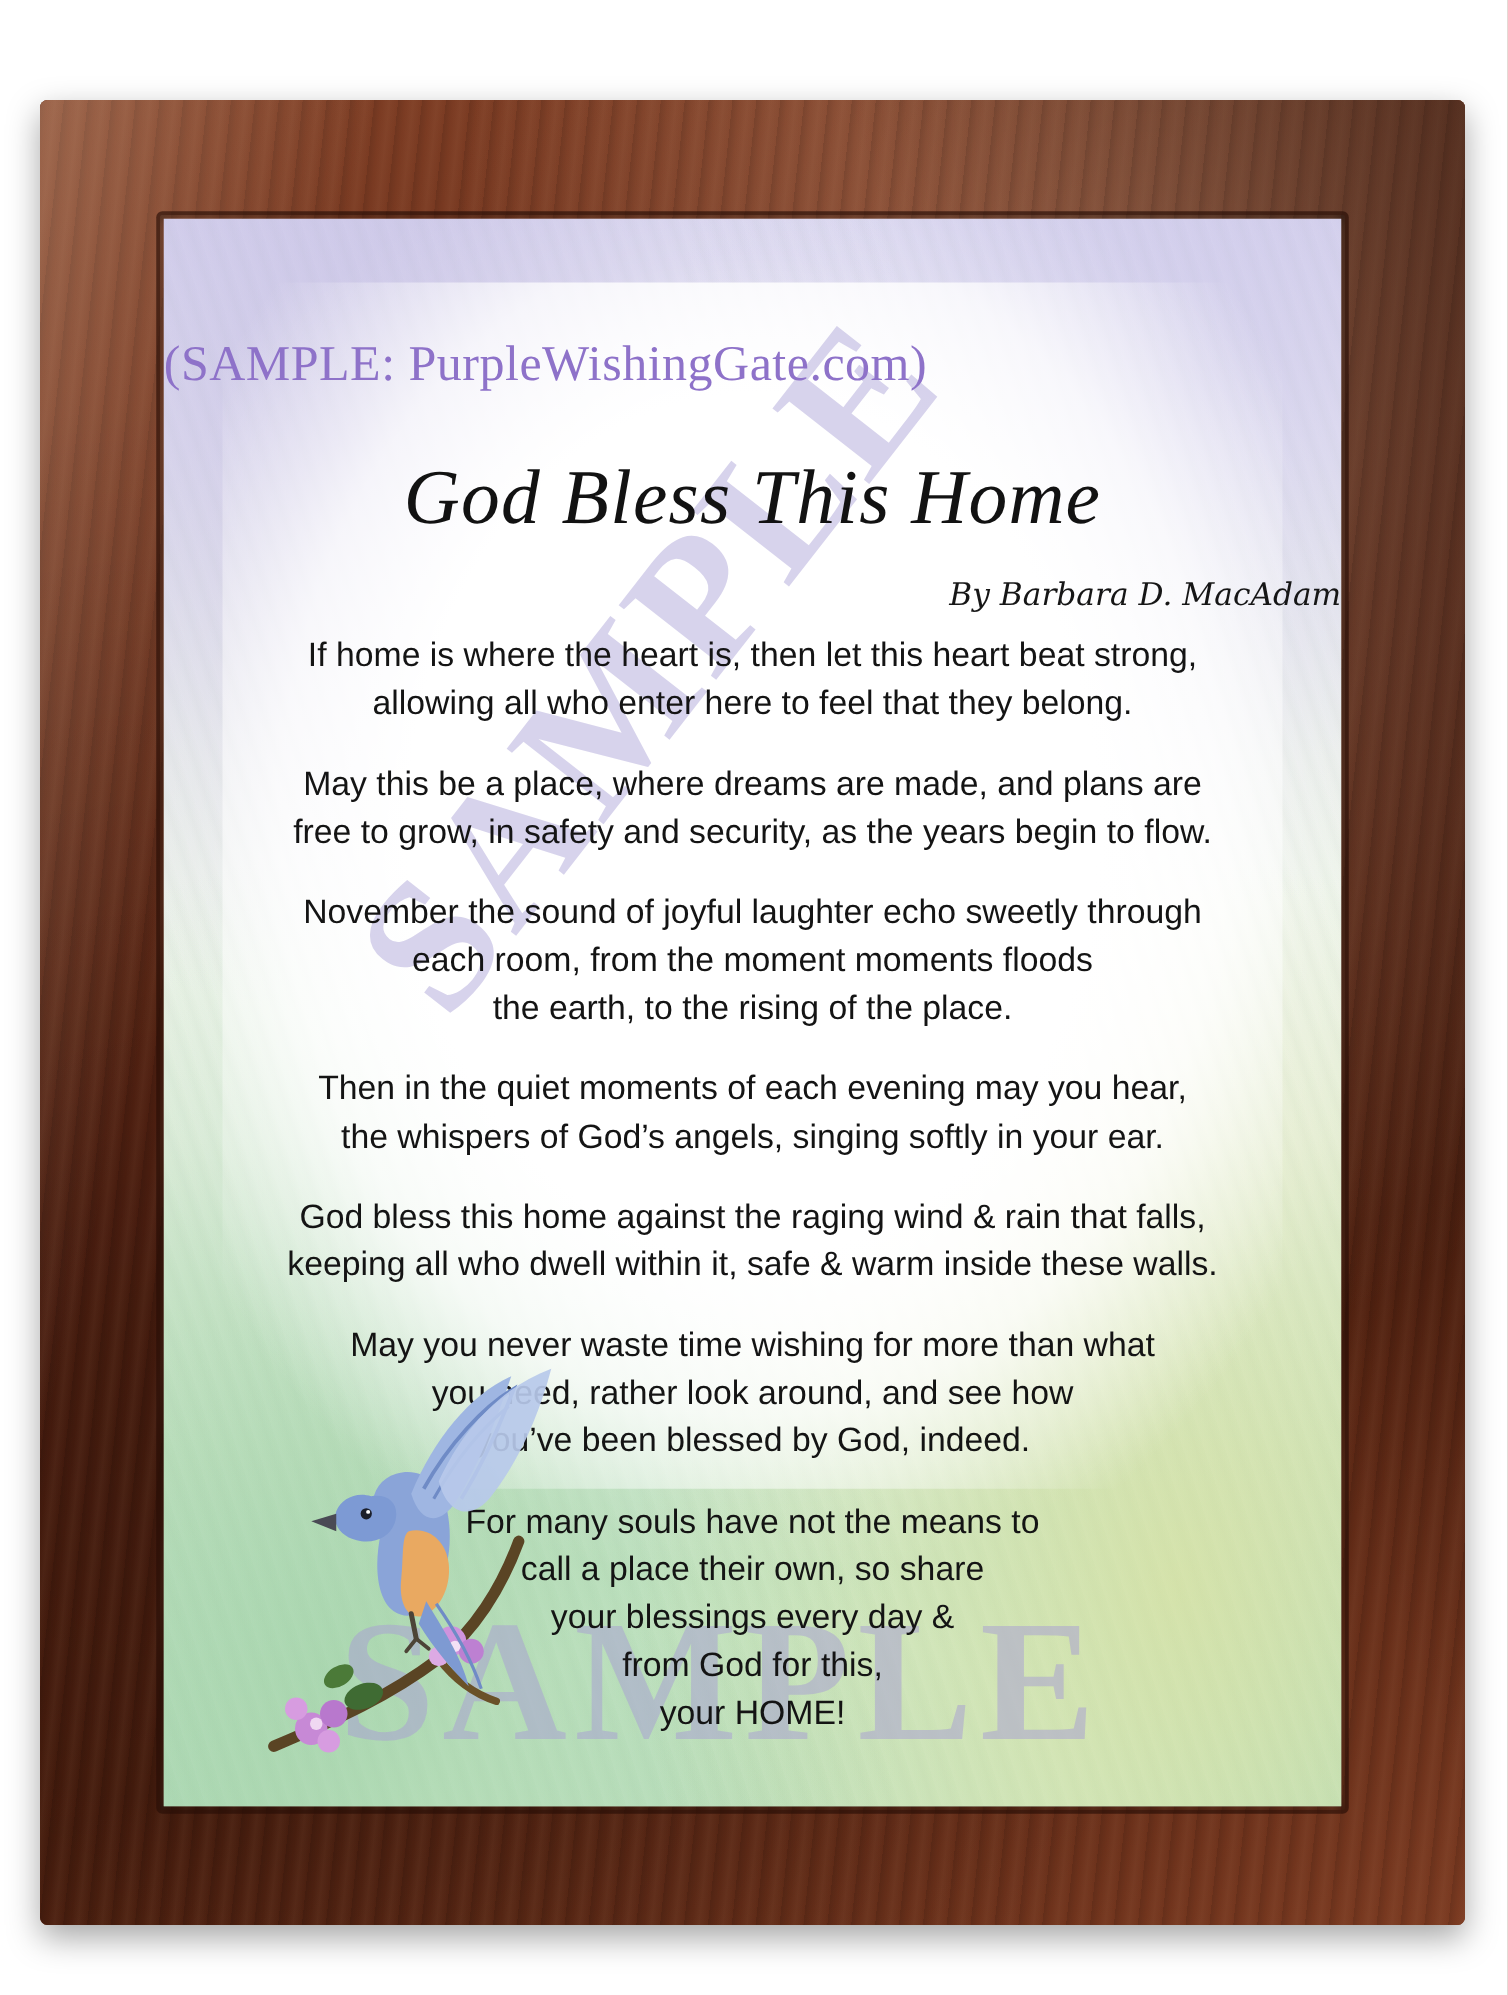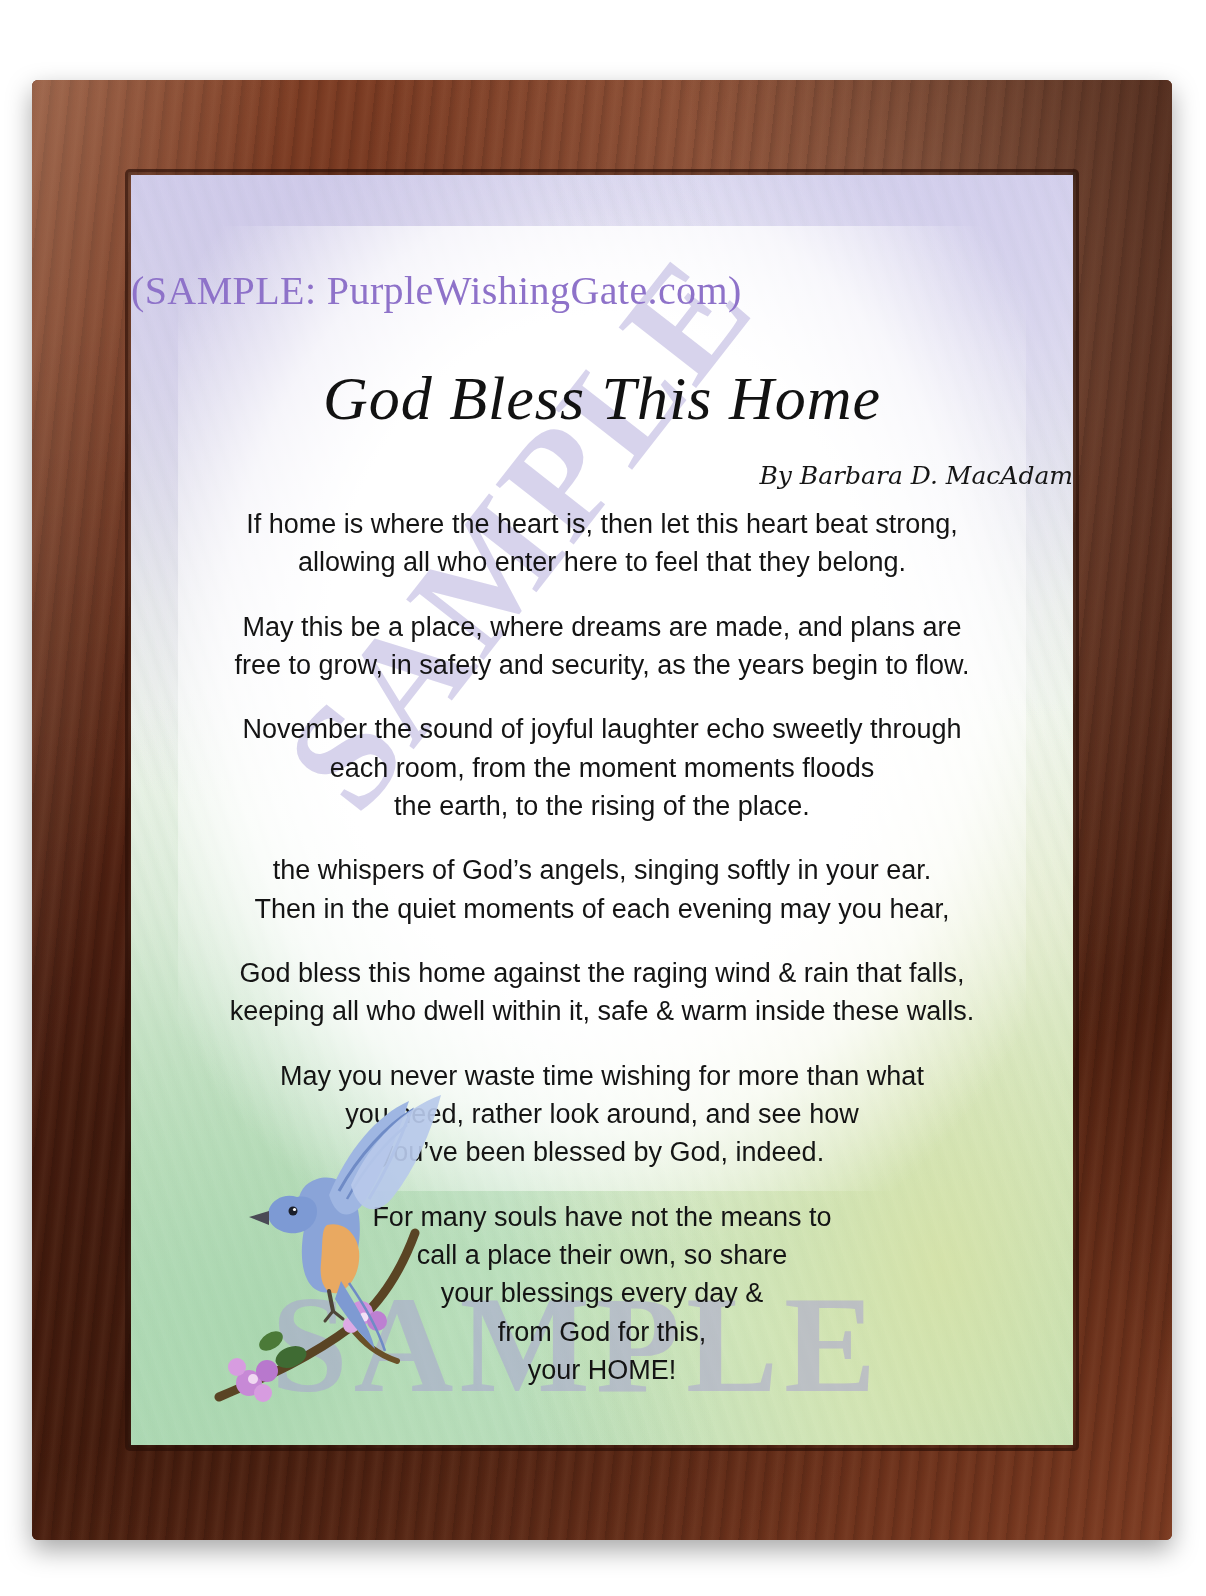--- a/index.html
+++ b/index.html
@@ -214,22 +214,22 @@
           <div class="stanza">
             <span class="line">May this be a place, where dreams are made, and plans are</span>
             <span class="line">free to grow, in safety and security, as the years begin to flow.</span>
           </div>
           <div class="stanza">
             <span class="line">November the sound of joyful laughter echo sweetly through</span>
             <span class="line">each room, from the moment moments floods</span>
             <span class="line">the earth, to the rising of the place.</span>
           </div>
           <div class="stanza">
+            <span class="line">Then in the quiet moments of each evening may you hear,</span>
             <span class="line">the whispers of God’s angels, singing softly in your ear.</span>
-            <span class="line">Then in the quiet moments of each evening may you hear,</span>
           </div>
           <div class="stanza">
             <span class="line">God bless this home against the raging wind &amp; rain that falls,</span>
             <span class="line">keeping all who dwell within it, safe &amp; warm inside these walls.</span>
           </div>
           <div class="stanza">
             <span class="line">May you never waste time wishing for more than what</span>
             <span class="line">you need, rather look around, and see how</span>
             <span class="line">you’ve been blessed by God, indeed.</span>
           </div>

